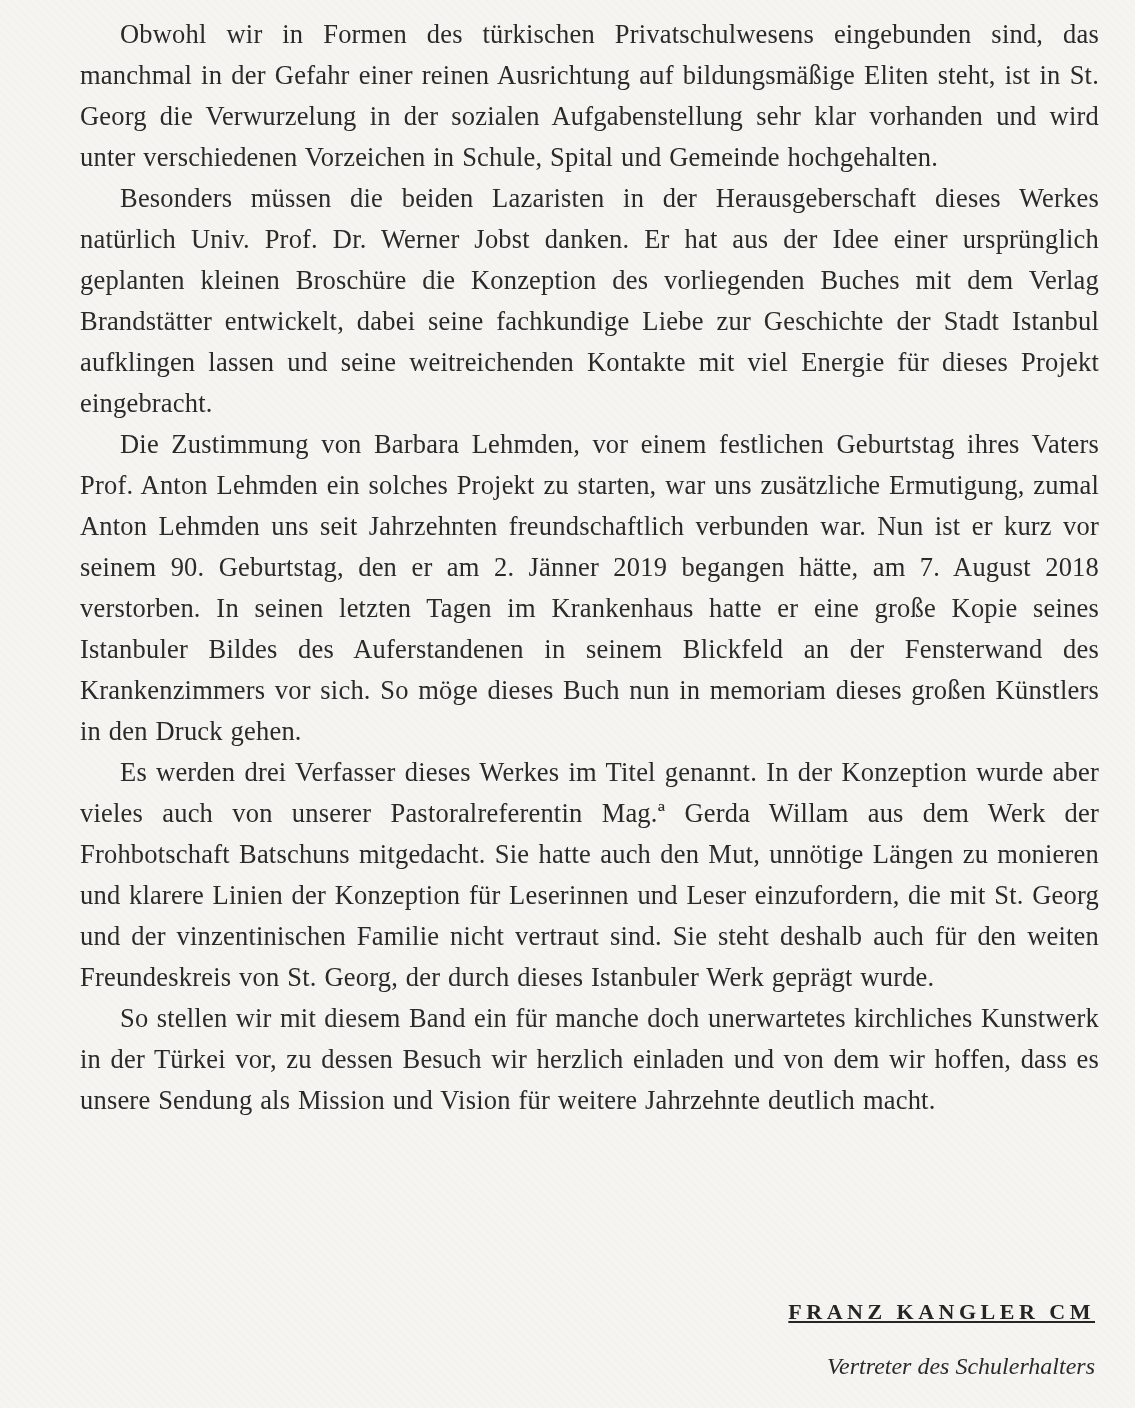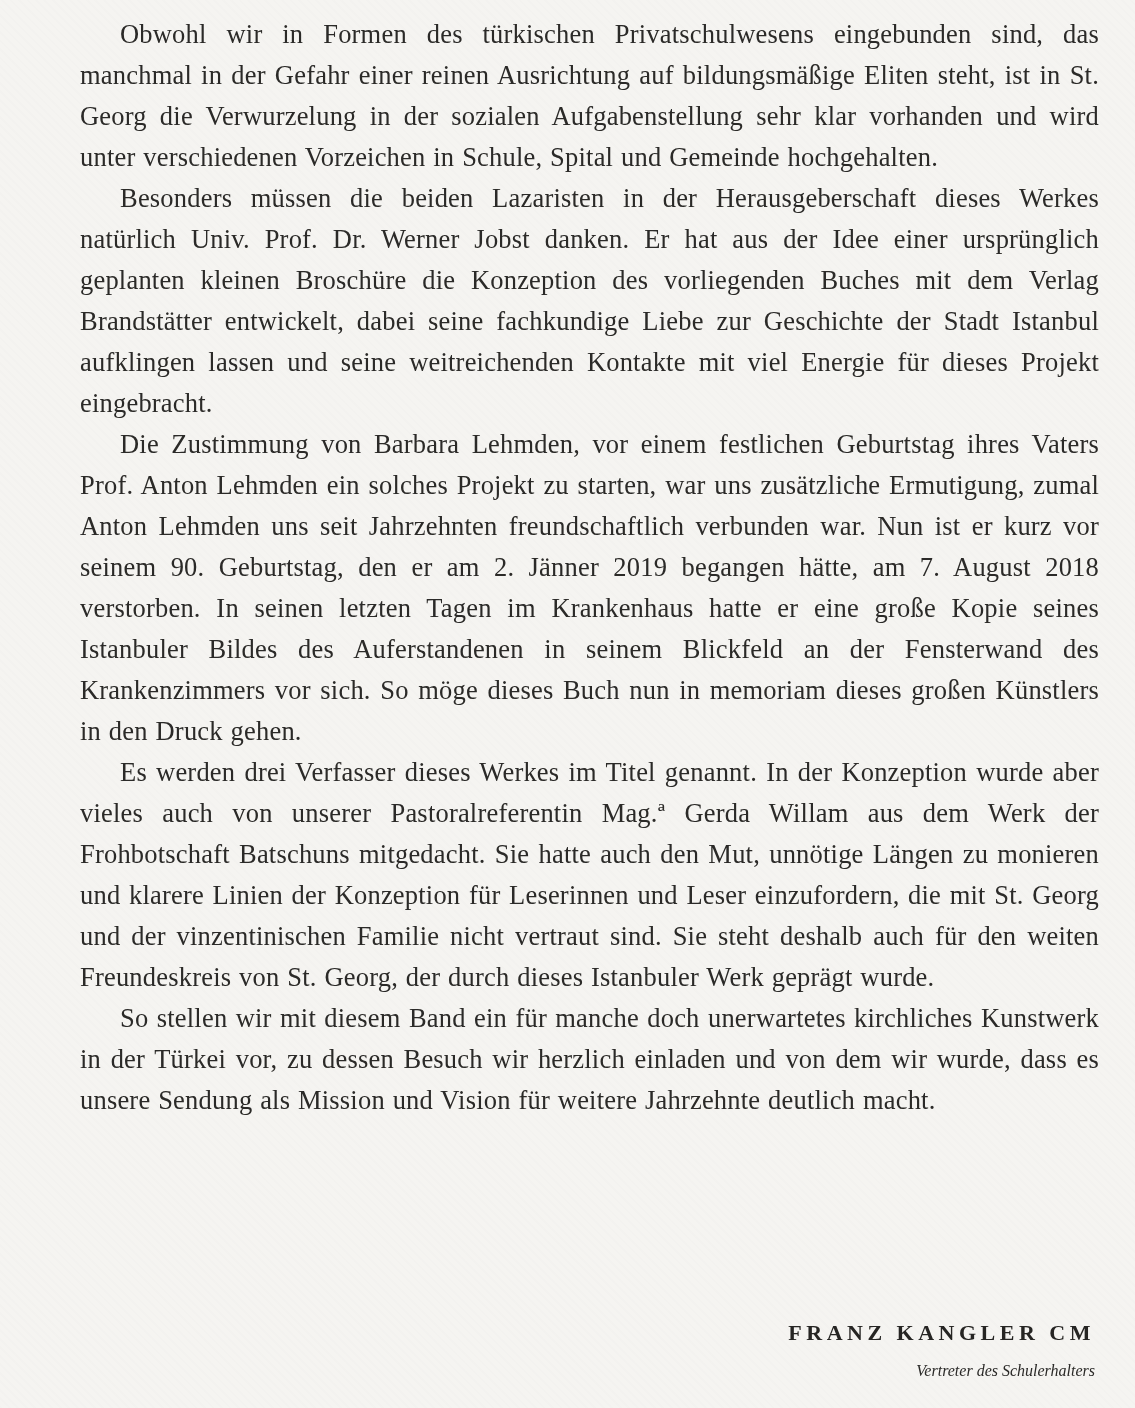--- a/index.html
+++ b/index.html
@@ -46,39 +46,40 @@
     position: absolute;
     right: 40px;
     bottom: 28px;
     text-align: right;
   }
   .sig-name {
     font-weight: bold;
     font-size: 22px;
     letter-spacing: 4.5px;
     color: #262523;
+    text-decoration: underline;
   }
   .sig-role {
     font-style: italic;
-    font-size: 16px;
-    margin-top: 16px;
+    font-size: 24px;
+    margin-top: 28px;
     color: #2b2a28;
   }
 </style>
 </head>
 <body style="background: rgb(245, 244, 241); color: rgb(43, 42, 40);">
 
 <div class="page">
 
   <div class="body-text">
       <p>Obwohl wir in Formen des türkischen Privatschulwesens eingebunden sind, das manchmal in der Gefahr einer reinen Ausrichtung auf bildungsmäßige Eliten steht, ist in St. Georg die Verwurzelung in der sozialen Aufgabenstellung sehr klar vorhanden und wird unter verschiedenen Vorzeichen in Schule, Spital und Gemeinde hochgehalten.</p>
       <p>Besonders müssen die beiden Lazaristen in der Herausgeberschaft dieses Werkes natürlich Univ. Prof. Dr. Werner Jobst danken. Er hat aus der Idee einer ursprünglich geplanten kleinen Broschüre die Konzeption des vorliegenden Buches mit dem Verlag Brandstätter entwickelt, dabei seine fachkundige Liebe zur Geschichte der Stadt Istanbul aufklingen lassen und seine weitreichenden Kontakte mit viel Energie für dieses Projekt eingebracht.</p>
       <p>Die Zustimmung von Barbara Lehmden, vor einem festlichen Geburtstag ihres Vaters Prof. Anton Lehmden ein solches Projekt zu starten, war uns zusätzliche Ermutigung, zumal Anton Lehmden uns seit Jahrzehnten freundschaftlich verbunden war. Nun ist er kurz vor seinem 90. Geburtstag, den er am 2. Jänner 2019 begangen hätte, am 7. August 2018 verstorben. In seinen letzten Tagen im Krankenhaus hatte er eine große Kopie seines Istanbuler Bildes des Auferstandenen in seinem Blickfeld an der Fensterwand des Krankenzimmers vor sich. So möge dieses Buch nun in memoriam dieses großen Künstlers in den Druck gehen.</p>
       <p>Es werden drei Verfasser dieses Werkes im Titel genannt. In der Konzeption wurde aber vieles auch von unserer Pastoralreferentin Mag.ª Gerda Willam aus dem Werk der Frohbotschaft Batschuns mitgedacht. Sie hatte auch den Mut, unnötige Längen zu monieren und klarere Linien der Konzeption für Leserinnen und Leser einzufordern, die mit St. Georg und der vinzentinischen Familie nicht vertraut sind. Sie steht deshalb auch für den weiten Freundeskreis von St. Georg, der durch dieses Istanbuler Werk geprägt wurde.</p>
-      <p>So stellen wir mit diesem Band ein für manche doch unerwartetes kirchliches Kunstwerk in der Türkei vor, zu dessen Besuch wir herzlich einladen und von dem wir wurde, dass es unsere Sendung als Mission und Vision für weitere Jahrzehnte deutlich macht.</p>
+      <p>So stellen wir mit diesem Band ein für manche doch unerwartetes kirchliches Kunstwerk in der Türkei vor, zu dessen Besuch wir herzlich einladen und von dem wir hoffen, dass es unsere Sendung als Mission und Vision für weitere Jahrzehnte deutlich macht.</p>
     </div>
 
   <div class="signature">
     <div class="sig-name">FRANZ KANGLER CM</div>
     <div class="sig-role">Vertreter des Schulerhalters</div>
   </div>
 
 </div>
 
 </body></html>

